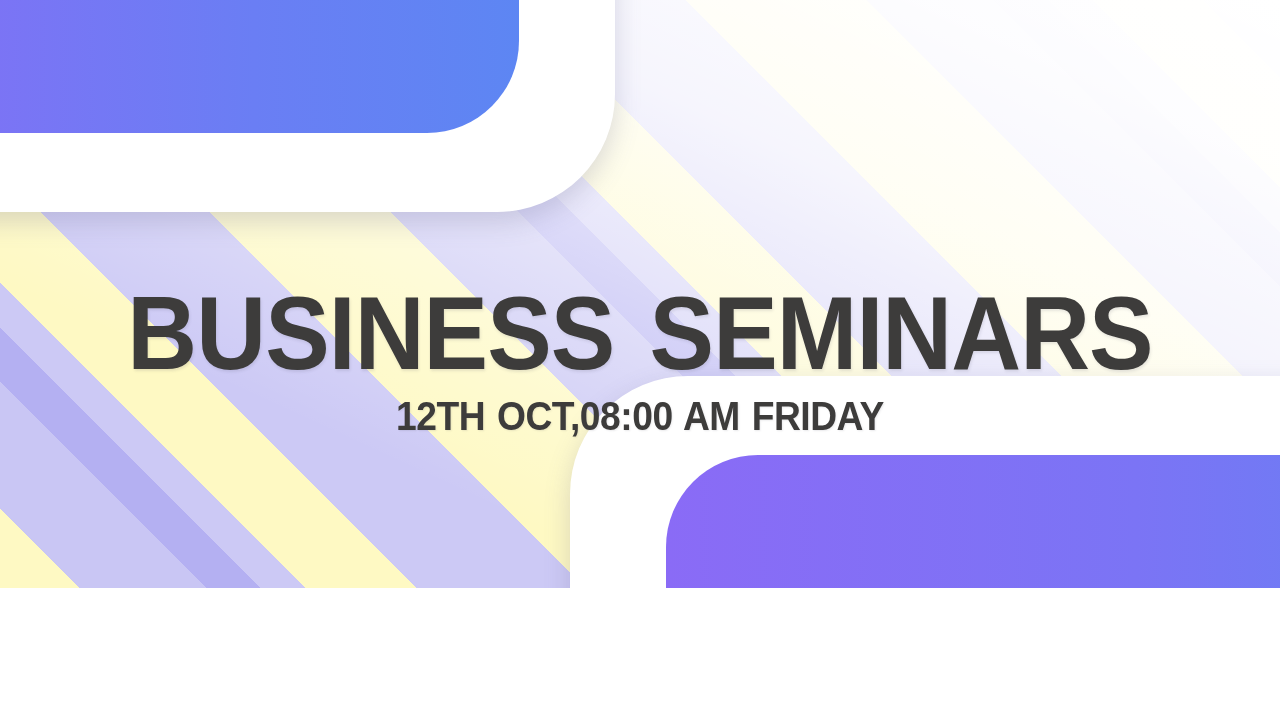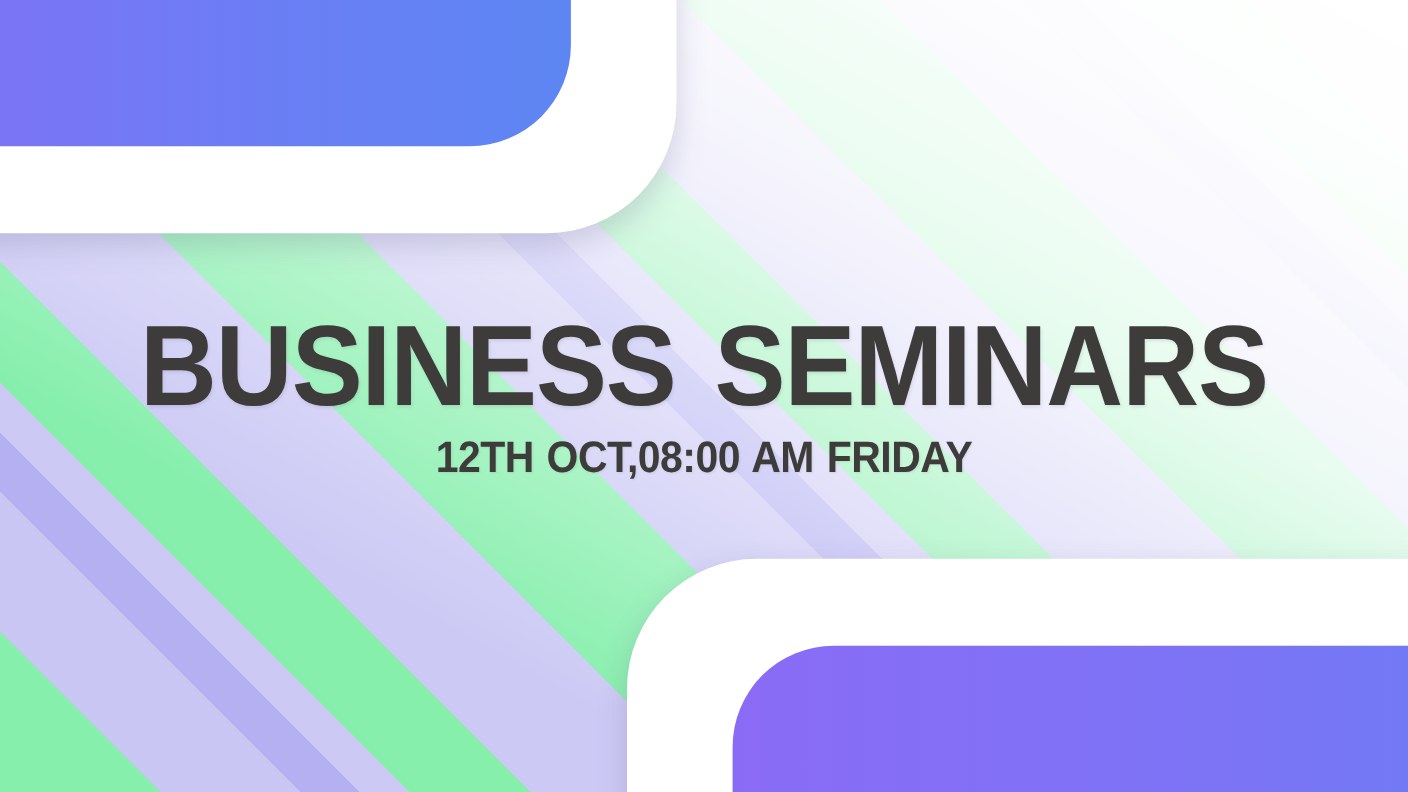--- a/index.html
+++ b/index.html
@@ -9,23 +9,23 @@
     width: 1280px;
     height: 720px;
     overflow: hidden;
     background: #ffffff;
     font-family: "Liberation Sans", "DejaVu Sans", sans-serif;
   }
 
   #poster {
     position: relative;
     width: 1280px;
-    height: 720px;
+    height: 588px;
     overflow: hidden;
-    background: #86efac;
+    background: #fef9c3;
   }
 
   
   .stripe-layer {
     position: absolute;
     inset: -40%;
     width: 180%;
     height: 180%;
     transform: rotate(-45deg);
     transform-origin: center center;

